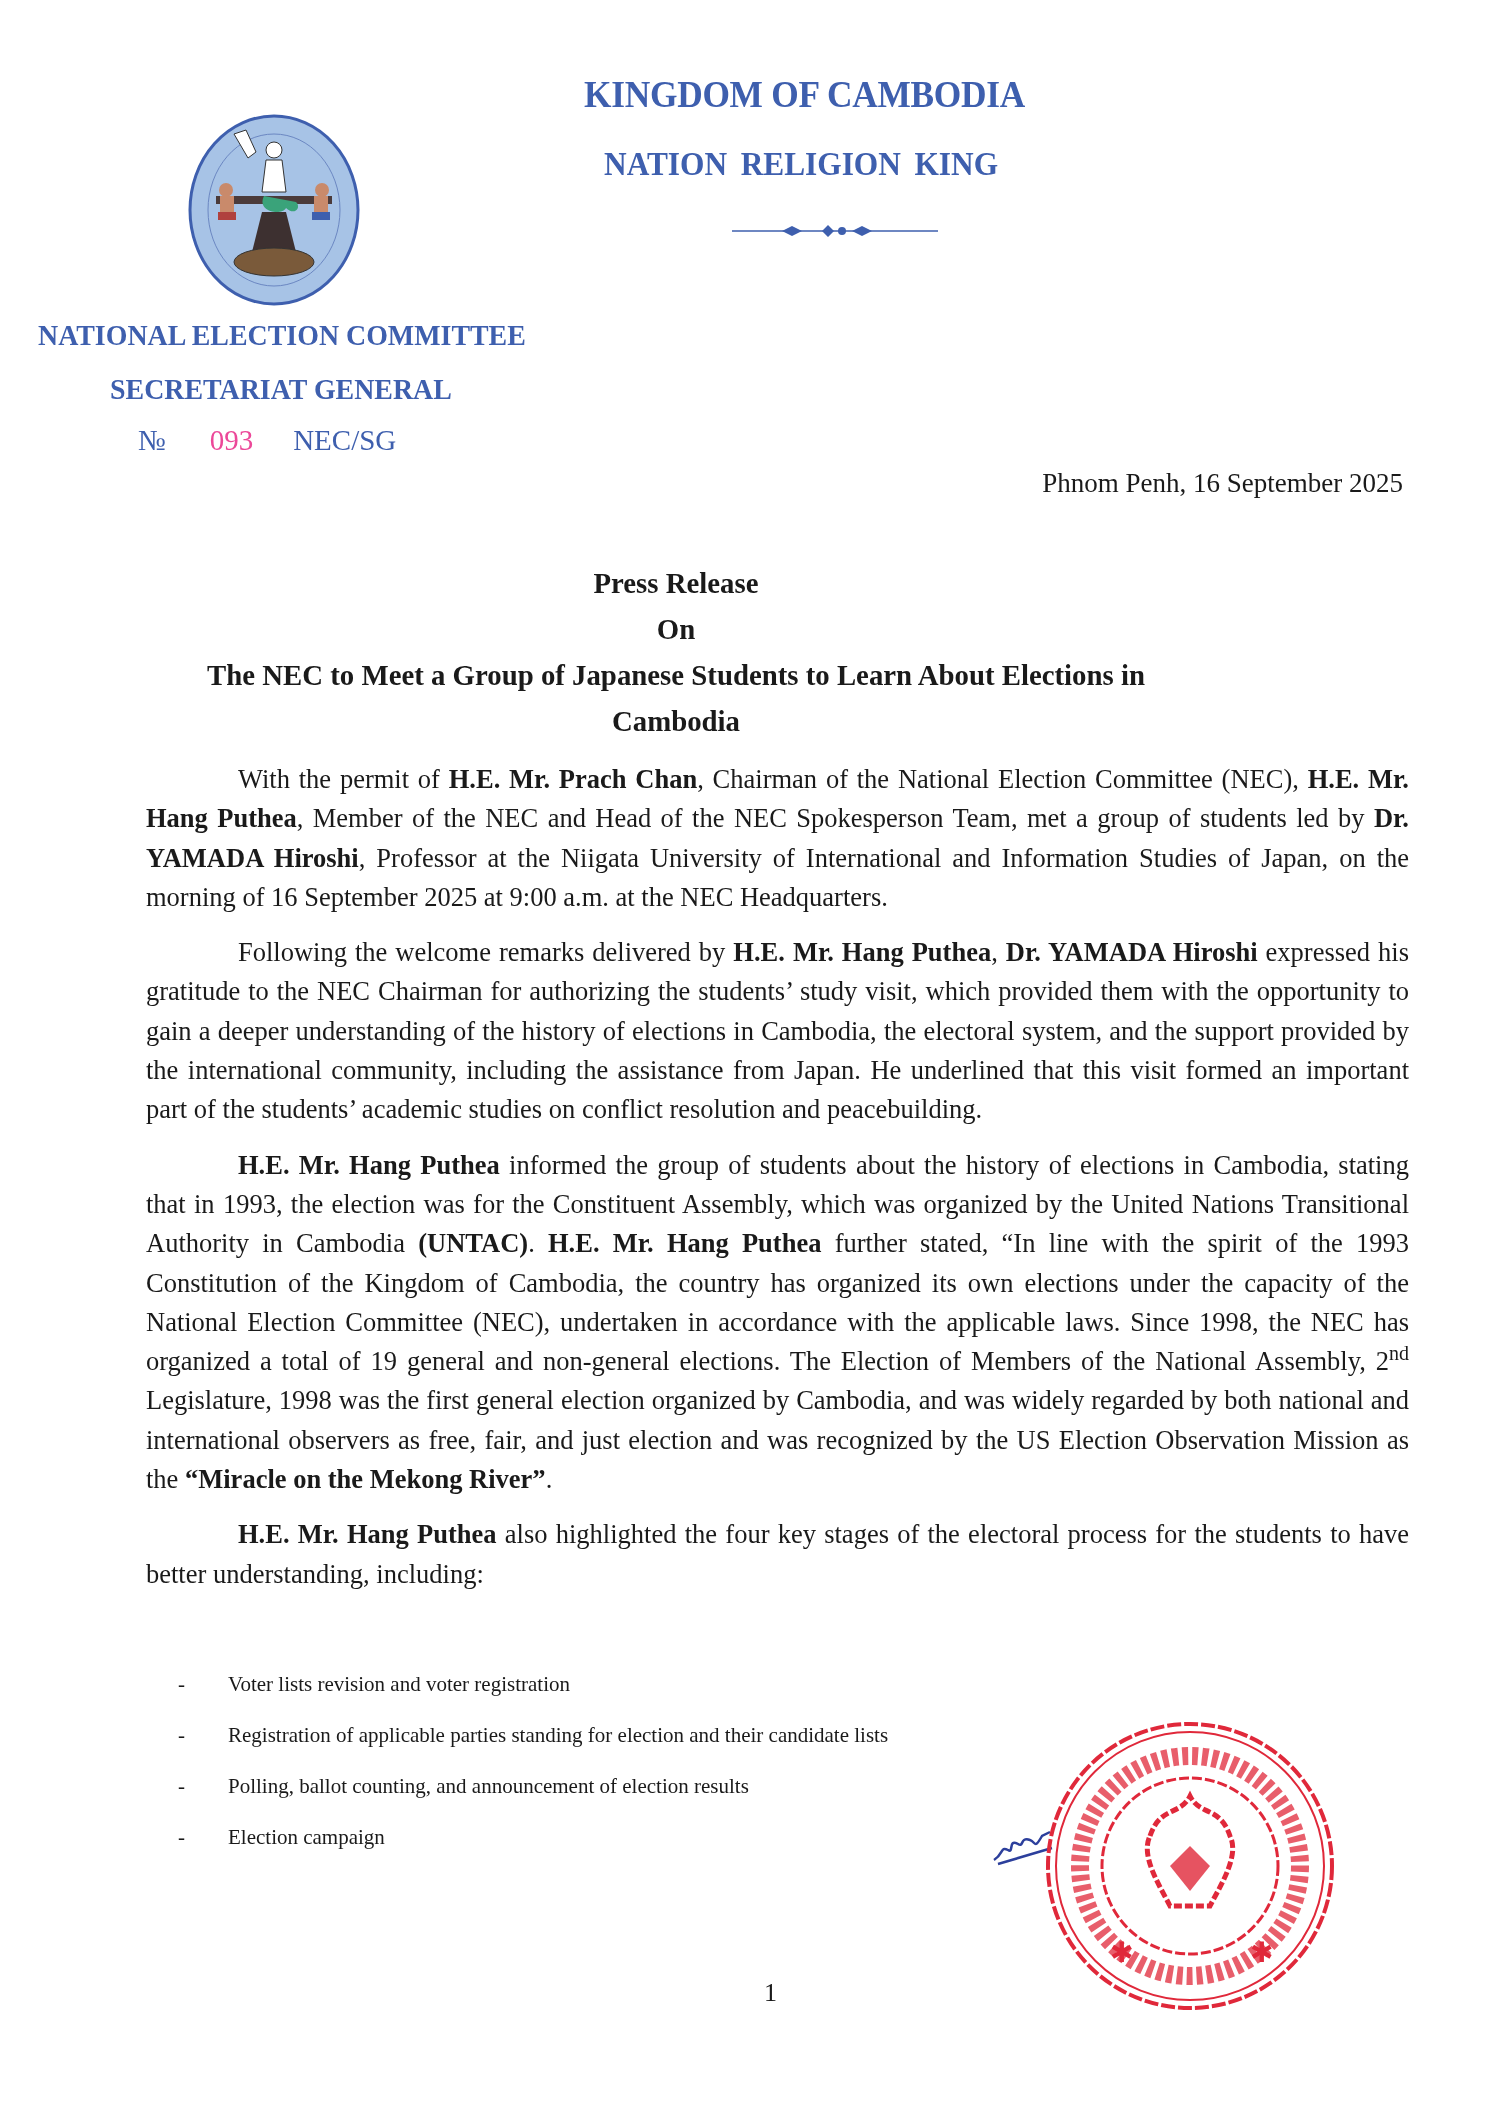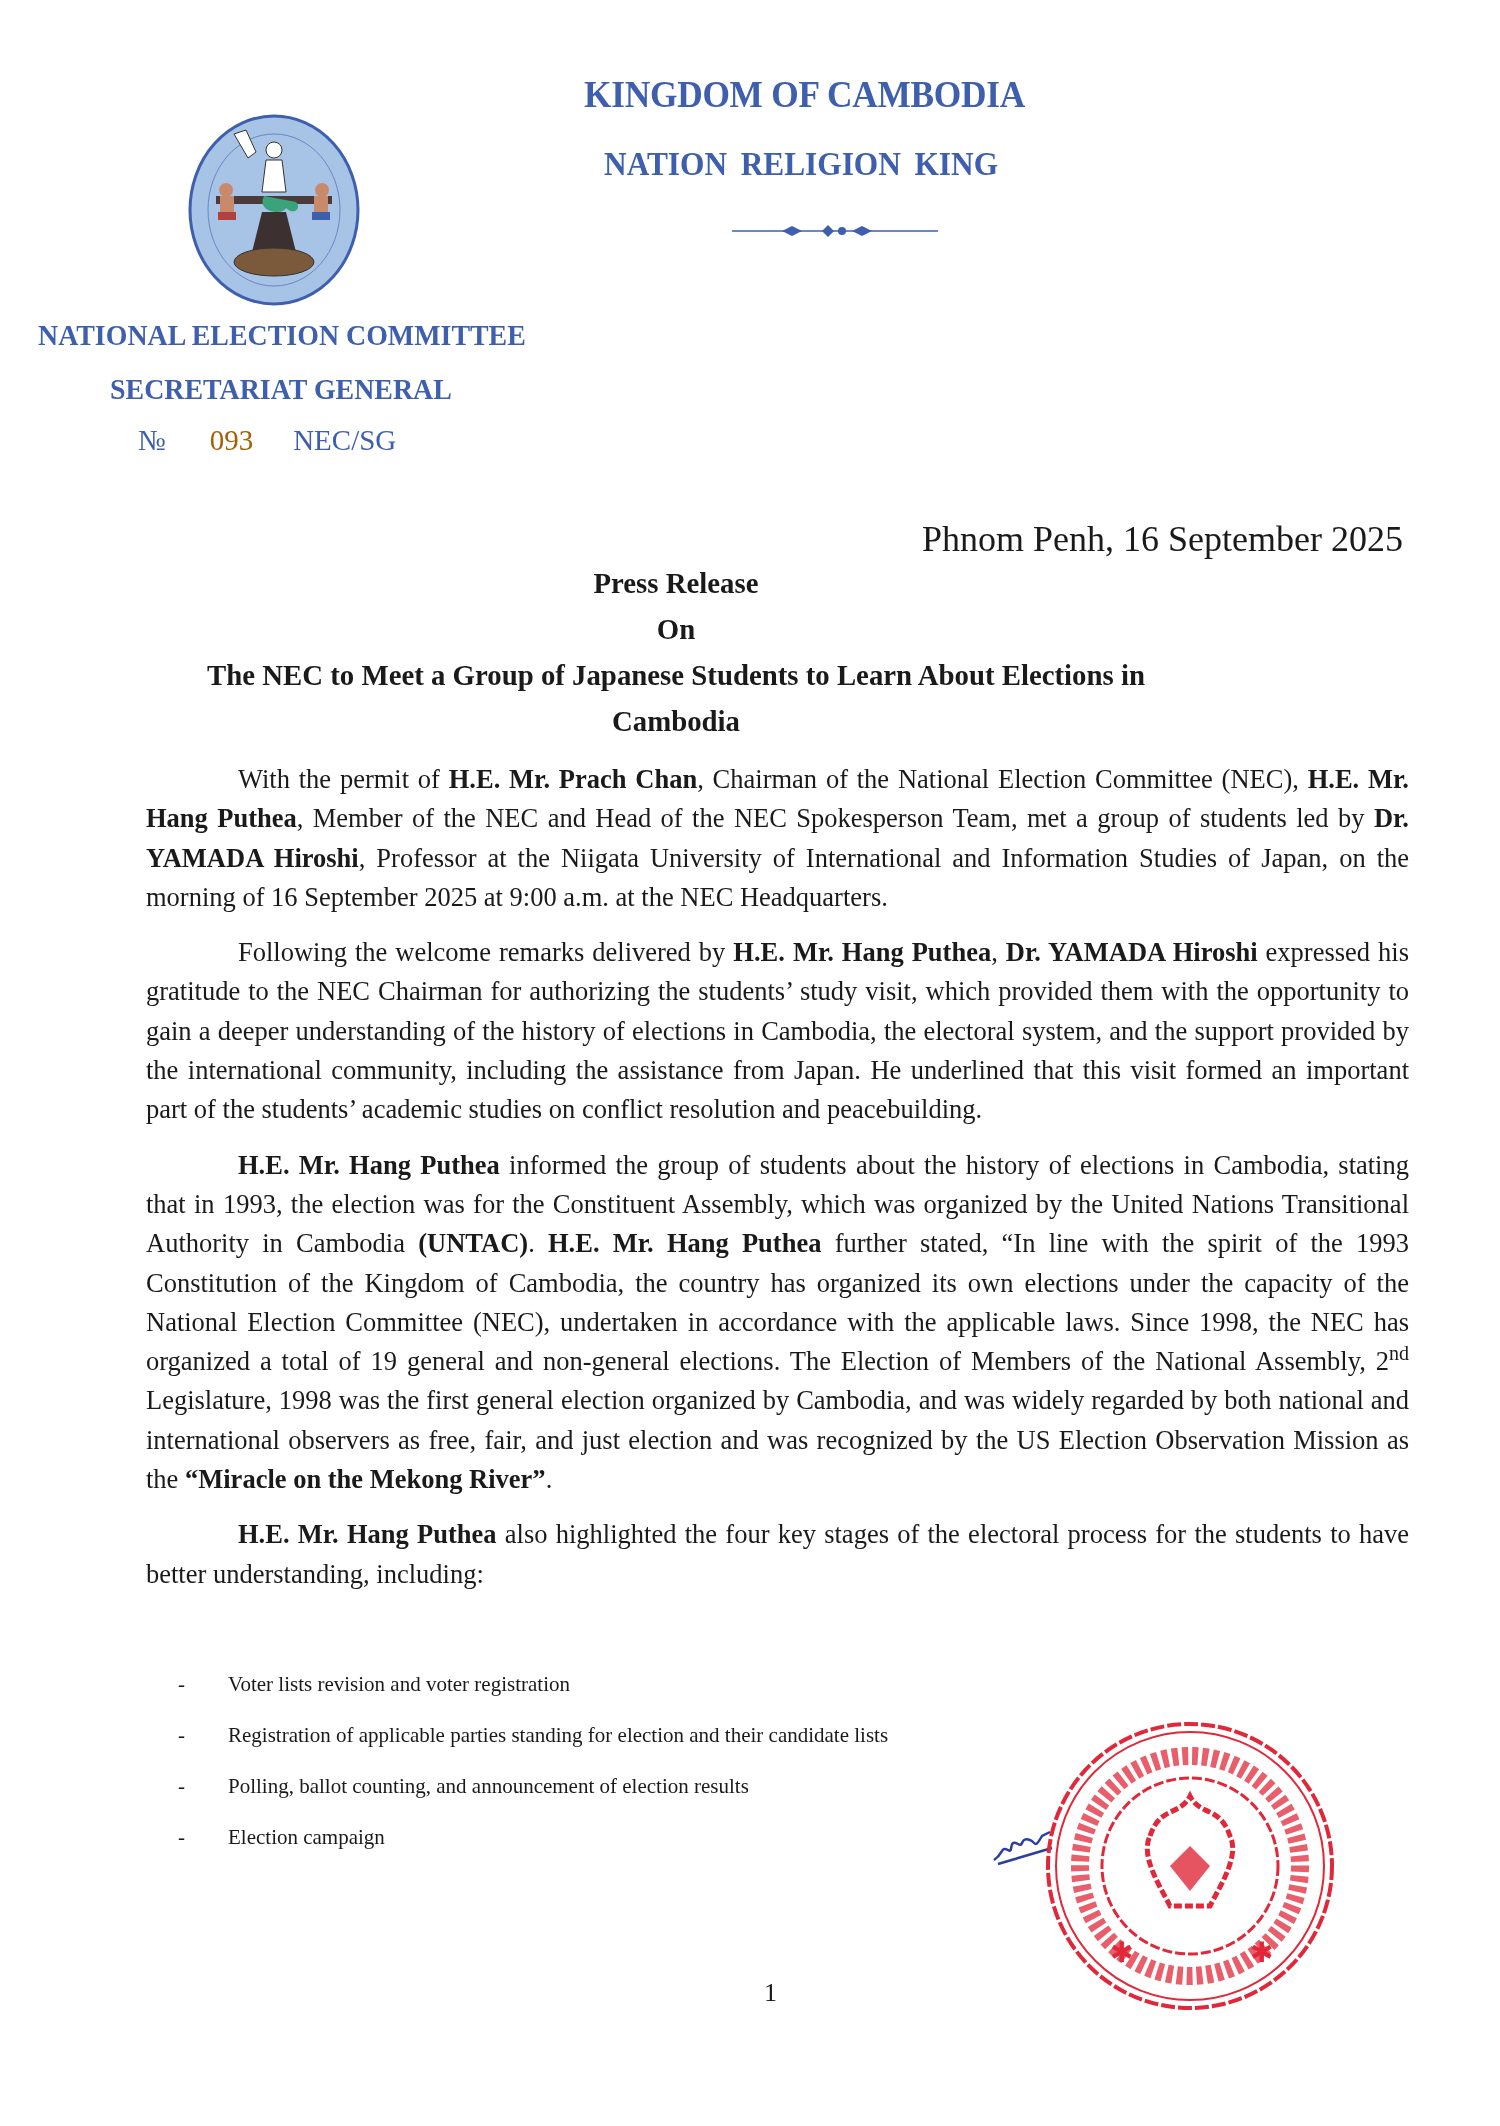--- a/index.html
+++ b/index.html
@@ -10,23 +10,23 @@
 
   
   #emblem { left: 186px; top: 112px; width: 176px; height: 196px; }
   .kingdom { left: 584px; top: 72px; font-size: 38px; font-weight: bold; letter-spacing: -0.3px; transform: scaleX(0.93); transform-origin: left top; white-space: nowrap; }
   .nrk { left: 604px; top: 146px; font-size: 33px; font-weight: bold; word-spacing: 6px; transform: scaleX(0.95); transform-origin: left top; white-space: nowrap; }
   #ornament { left: 732px; top: 222px; width: 206px; height: 18px; }
 
   .nec { left: 38px; top: 318px; font-size: 30px; font-weight: bold; white-space: nowrap; transform: scaleX(0.93); transform-origin: left top; }
   .sg { left: 110px; top: 372px; font-size: 30px; font-weight: bold; white-space: nowrap; transform: scaleX(0.93); transform-origin: left top; }
   .ref { left: 138px; top: 424px; font-size: 29px; white-space: nowrap; }
-  .ref .num { color: #a16207; margin: 16px 40px 0 44px; }
+  .ref .num { color: #ec4899; margin: 16px 40px 0 44px; }
 
-  .dateline { right: 97px; top: 518px; font-size: 36px; white-space: nowrap; text-align: right; }
+  .dateline { right: 97px; top: 468px; font-size: 27px; white-space: nowrap; text-align: right; }
 
   
   .title-block { left: 0; width: 1352px; top: 560px; text-align: center; font-weight: bold; font-size: 30px; line-height: 46px; }
   .title-block div { transform: scaleX(0.96); }
 
   
   .body { left: 140px; width: 1263px; top: 760px; font-size: 26.5px; line-height: 39.3px; text-align: justify; margin-left: 6px; }
   .body p { margin: 0 0 16px 0; text-indent: 92px; }
   .body b { font-weight: bold; }
   sup { font-size: 20px; line-height: 0; }

